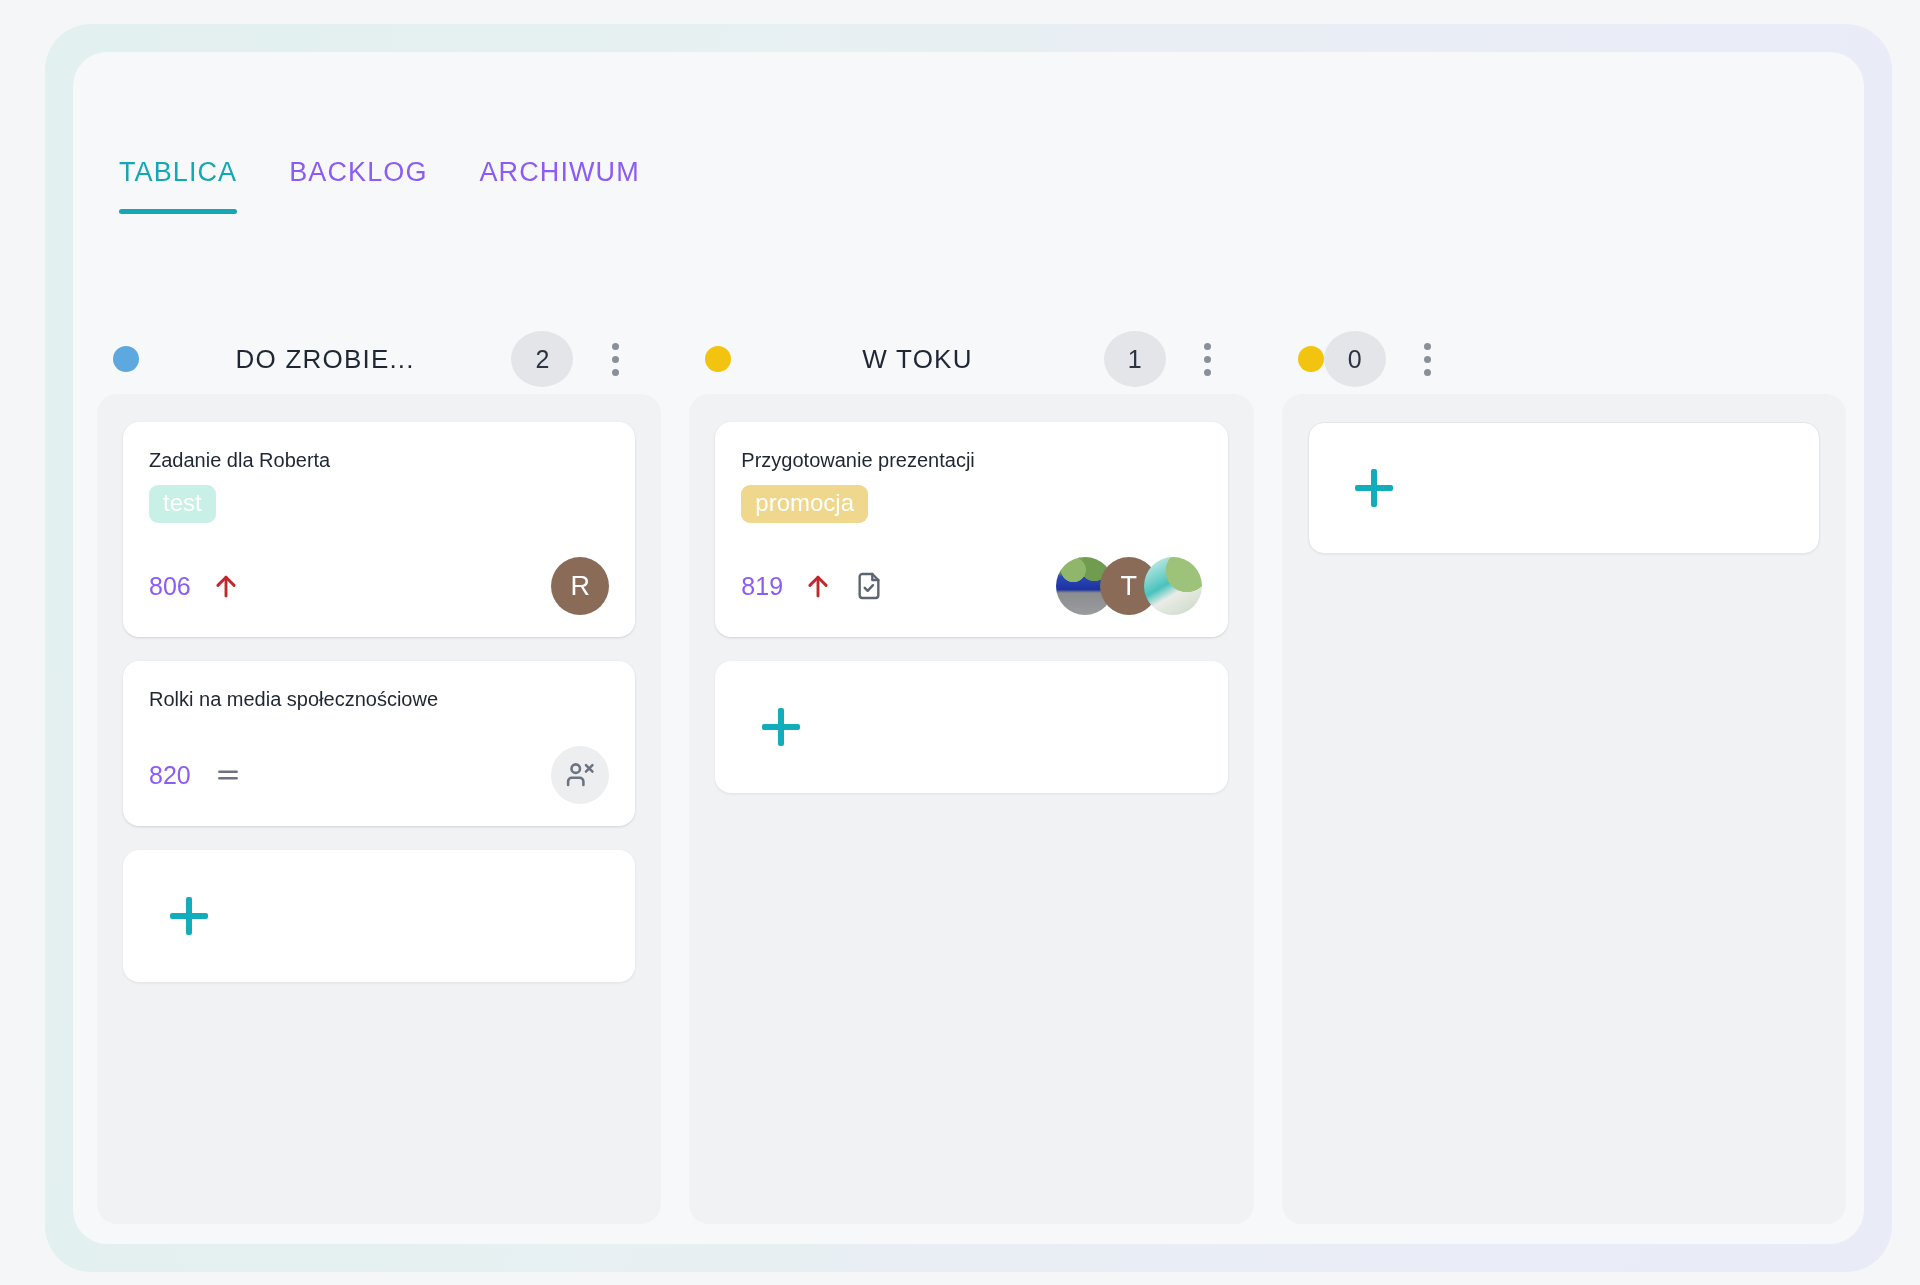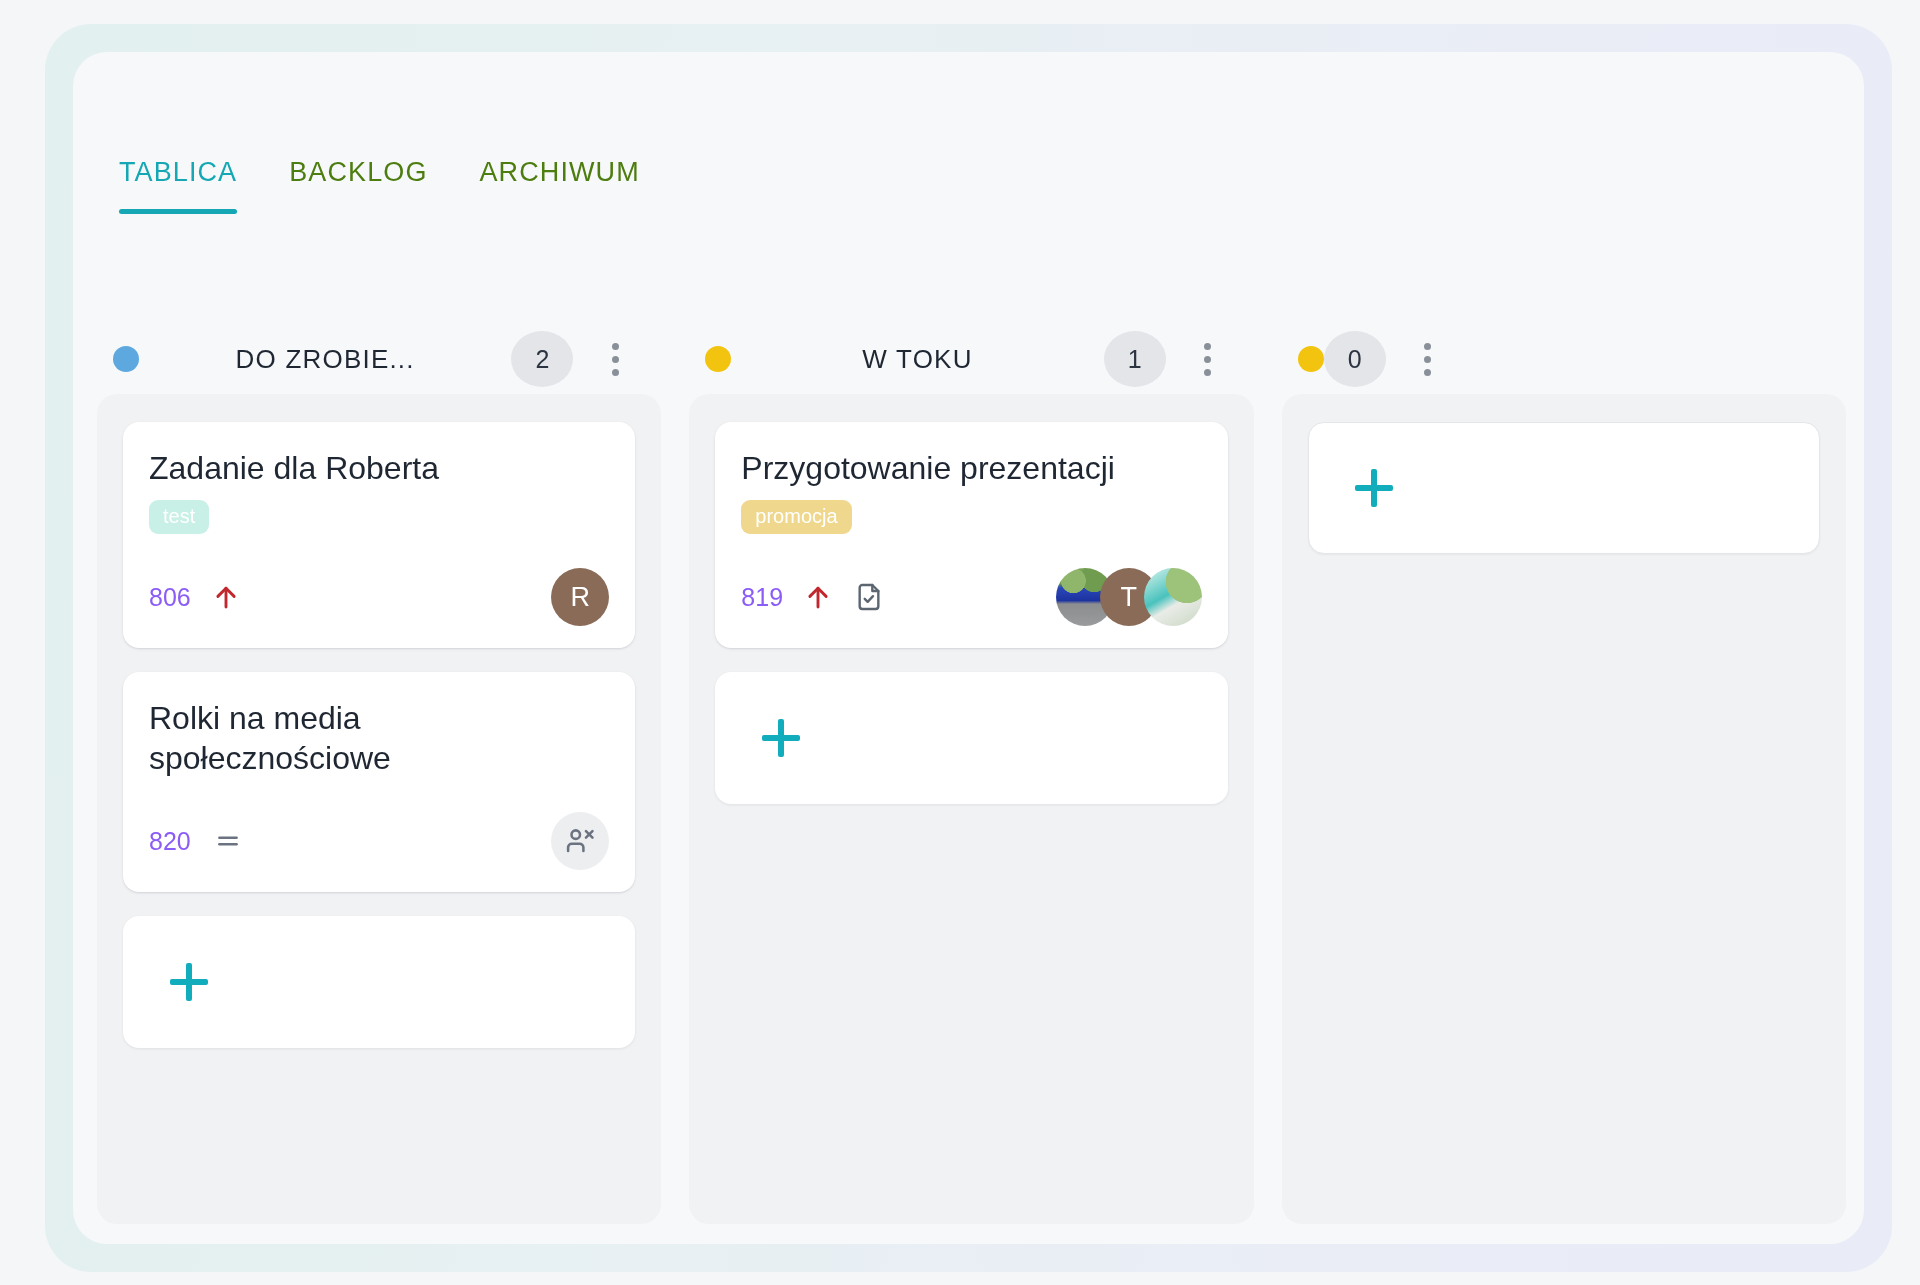--- a/index.html
+++ b/index.html
@@ -40,21 +40,21 @@
     top: 105px;
     display: flex;
     align-items: flex-end;
     gap: 0;
   }
   .tab {
     position: relative;
     padding: 0 26px 26px 26px;
     font-size: 27px;
     letter-spacing: 1.1px;
-    color: #4d7c0f;
+    color: #8b5cf6;
     font-weight: 400;
     cursor: pointer;
     background: none;
     border: none;
     font-family: "Liberation Sans", sans-serif;
   }
   .tab.active { color: #15a8b4; }
   .tab.active::after {
     content: "";
     position: absolute;
@@ -148,30 +148,30 @@
   
   .card {
     background: #ffffff;
     border-radius: 16px;
     padding: 26px 26px 22px 26px;
     box-shadow: 0 1px 3px rgba(16,24,40,0.10), 0 1px 1px rgba(16,24,40,0.04);
     position: relative;
     cursor: pointer;
   }
   .card-title {
-    font-size: 32px;
+    font-size: 20px;
     color: #1f2733;
     line-height: 1.25;
     margin-bottom: 12px;
   }
   .tag {
     display: inline-block;
     border-radius: 9px;
     padding: 6px 14px 8px 14px;
-    font-size: 20px;
+    font-size: 24px;
     color: #ffffff;
     line-height: 1;
   }
   .card-footer {
     display: flex;
     align-items: center;
     margin-top: 34px;
     min-height: 58px;
   }
   .card-id {

